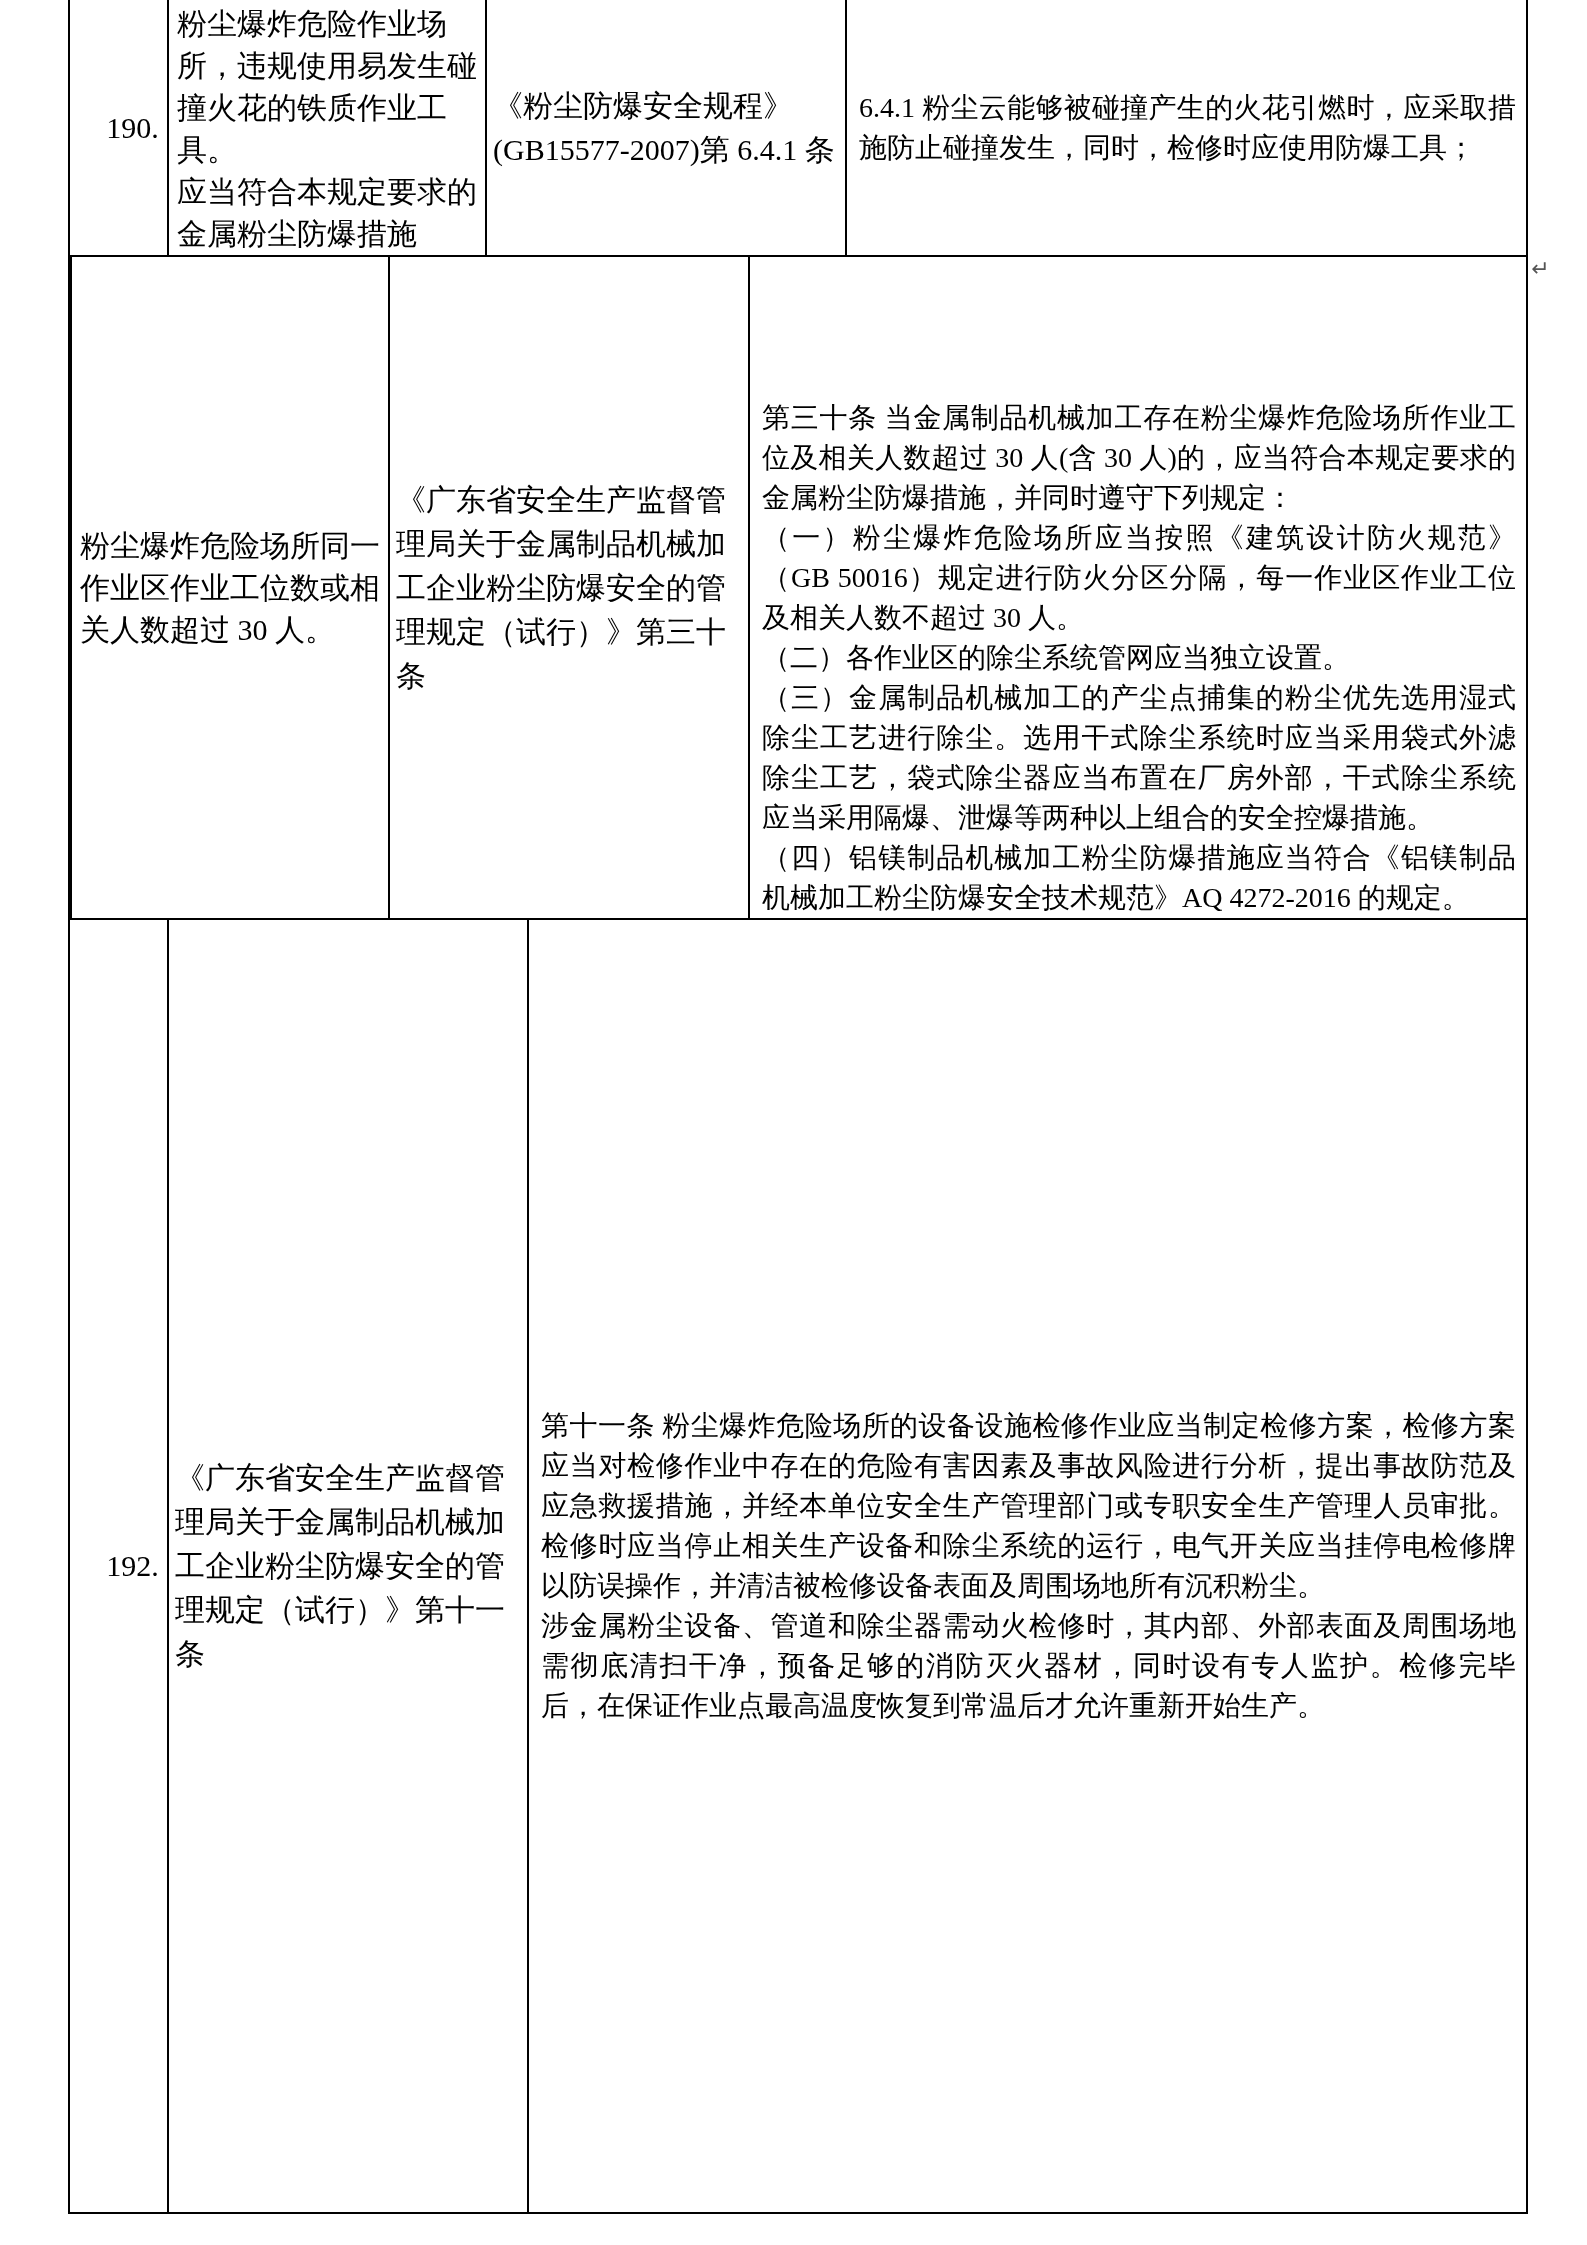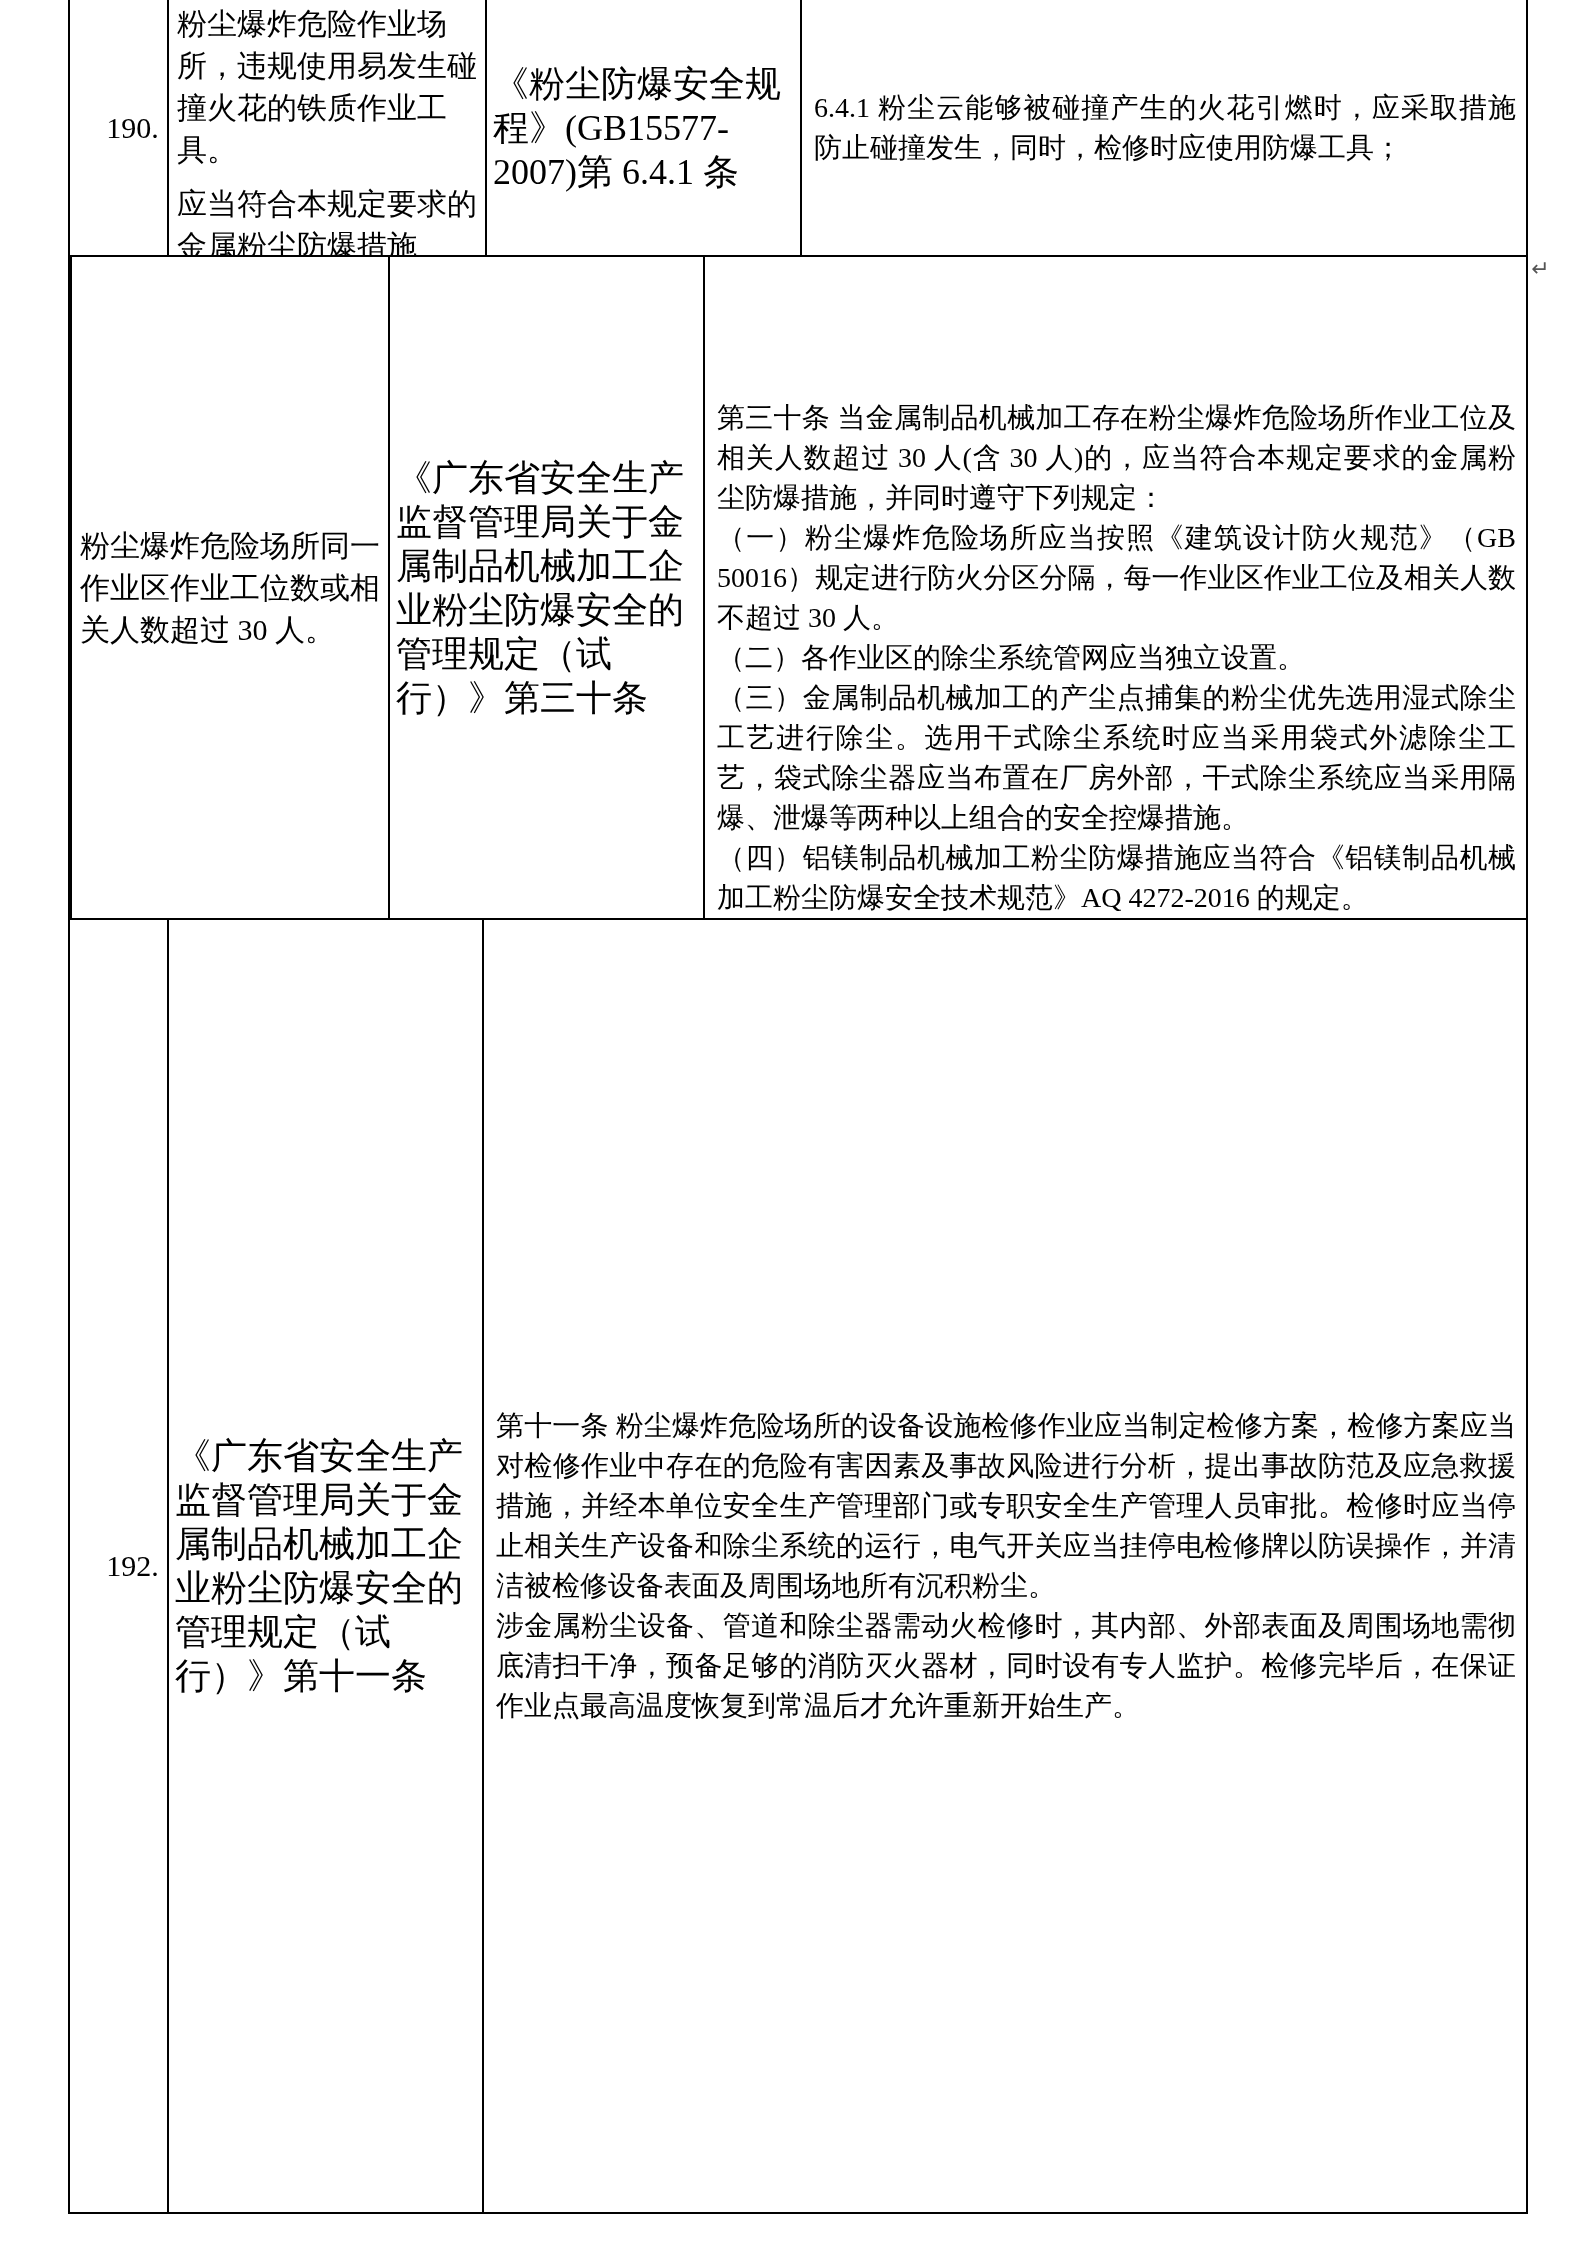--- a/index.html
+++ b/index.html
@@ -41,37 +41,37 @@
     padding-left: 28px;
   }
   .c-desc {
     width: 318px;
     border-left: 2px solid #000;
     padding: 0 6px 0 8px;
     font-size: 30px;
     line-height: 42px;
   }
   .c-basis {
-    width: 315px;
+    width: 360px;
     border-left: 2px solid #000;
     padding: 0 4px 0 6px;
-    font-size: 36px;
+    font-size: 30px;
     line-height: 44px;
   }
   .c-prov {
     flex: 1;
     border-left: 2px solid #000;
     padding: 0 10px 0 12px;
     font-size: 28px;
     line-height: 40px;
     text-align: justify;
   }
   .cell p { margin: 0; }
   
-  .row-0 .c-desc { justify-content: flex-start; padding-top: 3px; gap: 12px; }
+  .row-0 .c-desc { justify-content: flex-start; padding-top: 3px; }
   
   .row-1 .c-prov { justify-content: flex-end; padding-top: 8px; }
   .para-mark {
     position: absolute;
     left: 1531px;
     top: 256px;
     font-size: 22px;
     color: #555555;
     font-family: "DejaVu Sans", sans-serif;
   }

